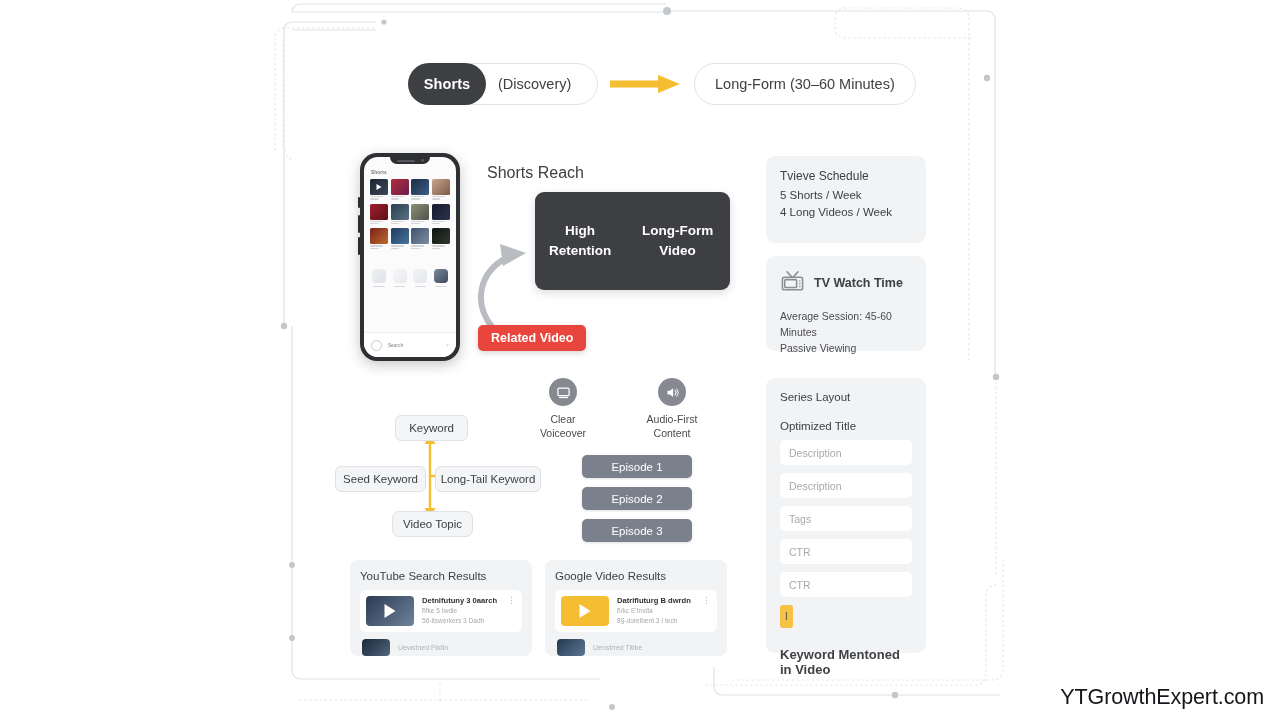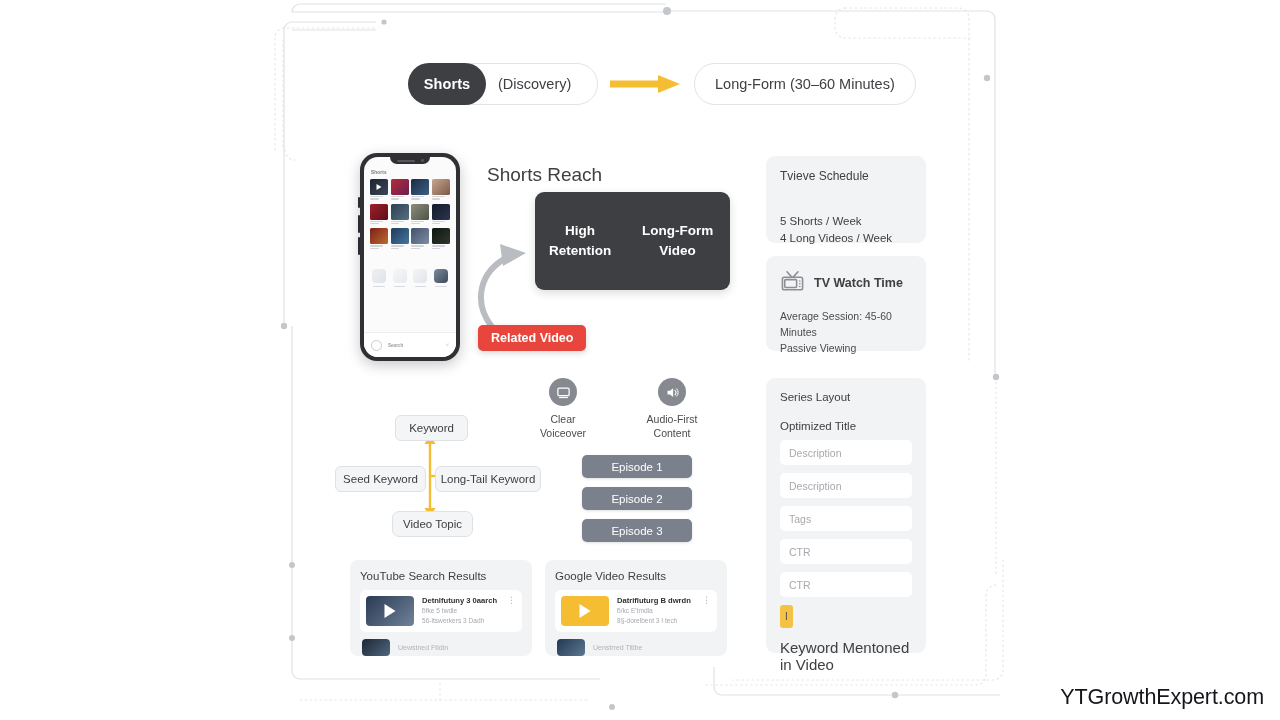--- a/index.html
+++ b/index.html
@@ -57,21 +57,21 @@
   .meta i.s{width:72%}.meta i.t{width:48%}
   .apps{position:absolute;left:7px;top:112px;width:78px;display:grid;grid-template-columns:repeat(4,1fr);gap:5px;}
   .app{width:14px;height:14px;border-radius:4px;margin:0 auto;position:relative;overflow:hidden;}
   .applabel{height:1.4px;background:#d8dade;border-radius:1px;width:72%;margin:3px auto 0;}
   .searchbar{position:absolute;left:0;right:0;bottom:0;height:24px;border-top:1px solid #eceef0;background:#fff;display:flex;align-items:center;padding:0 7px;}
   .searchbar .circ{width:9px;height:9px;border:1px solid #c8cbd0;border-radius:50%;}
   .searchbar .txt{font-size:4.6px;color:#9a9da3;margin-left:6px;font-weight:600;}
   .searchbar .chev{margin-left:auto;color:#c0c3c8;font-size:5.5px;}
 
   
-  #shorts-reach-label{left:487px;top:164px;font-size:19px;color:#3f4044;}
+  #shorts-reach-label{left:487px;top:164px;font-size:16px;color:#3f4044;}
   #retention-box{
     left:535px;top:192px;width:195px;height:98px;border-radius:9px;background:#3e3f43;
     display:flex;align-items:center;justify-content:center;flex-direction:row;
     color:#fff;font-size:13.5px;font-weight:700;line-height:1.45;text-align:center;
     box-shadow:0 3px 10px rgba(0,0,0,.14);
   }
   #curve-arrow{left:470px;top:232px;width:70px;height:100px;}
   #related-video{
     left:478px;top:325px;background:#e8453c;color:#fff;border-radius:5px;
     padding:6px 13px;font-size:12.5px;font-weight:700;box-shadow:0 2px 6px rgba(0,0,0,.16);
@@ -120,34 +120,34 @@
   .sr-s{font-size:6.6px;color:#a6a9ae;white-space:nowrap;overflow:hidden;line-height:1.5;}
   .sr-kebab{color:#b8bbc0;font-size:9px;line-height:1;letter-spacing:0;flex:none;}
   .sr-row2{display:flex;gap:8px;align-items:center;margin-top:7px;padding:0 2px;}
   .sr-row2 .sr-thumb{width:28px;height:17px;}
   .sr-row2 .sr-h{font-size:7px;font-weight:400;color:#b0b3b8;}
 
   
   .rcard{position:absolute;background:#f2f3f5;border-radius:9px;box-sizing:border-box;}
   #schedule-card{left:766px;top:156px;width:160px;height:87px;padding:13px 14px;}
   .rc-title{font-size:12px;color:#3f4044;}
-  .rc-lines{margin-top:30px;font-size:11.5px;color:#3f4044;line-height:1.52;}
+  .rc-lines{margin-top:4px;font-size:11.5px;color:#3f4044;line-height:1.52;}
   #tv-card{left:766px;top:256px;width:160px;height:95px;padding:14px;}
   .tv-head{display:flex;align-items:center;gap:9px;}
   .tv-title{font-size:12.5px;font-weight:700;color:#3f4044;}
   .tv-body{margin-top:13px;font-size:10.5px;color:#4a4b4f;line-height:1.5;}
   #series-card{left:766px;top:378px;width:160px;height:275px;padding:13px 14px;}
   .series-title{font-size:11.5px;color:#3f4044;}
   .series-sub{font-size:11.5px;color:#3f4044;margin-top:17px;}
   .field{
     height:25px;background:#fff;border-radius:5px;margin-top:8px;display:flex;align-items:center;
     padding-left:9px;font-size:10.5px;color:#a6a9ae;
   }
   #cursor-chip{margin-top:8px;width:13px;height:23px;background:#f5c244;border-radius:3px;display:flex;align-items:center;justify-content:center;font-size:10px;color:#4a4b4f;}
-  .series-foot{margin-top:11px;font-size:15px;color:#3f4044;}
+  .series-foot{margin-top:19px;font-size:13px;color:#3f4044;font-weight:bold;}
 
   
   #watermark{right:16px;bottom:10px;font-size:21.5px;color:#15161a;letter-spacing:-.1px;}
 </style>
 </head>
 <body>
 
 <div id="canvas">
 
   <svg id="decor" viewBox="0 0 1280 720">

